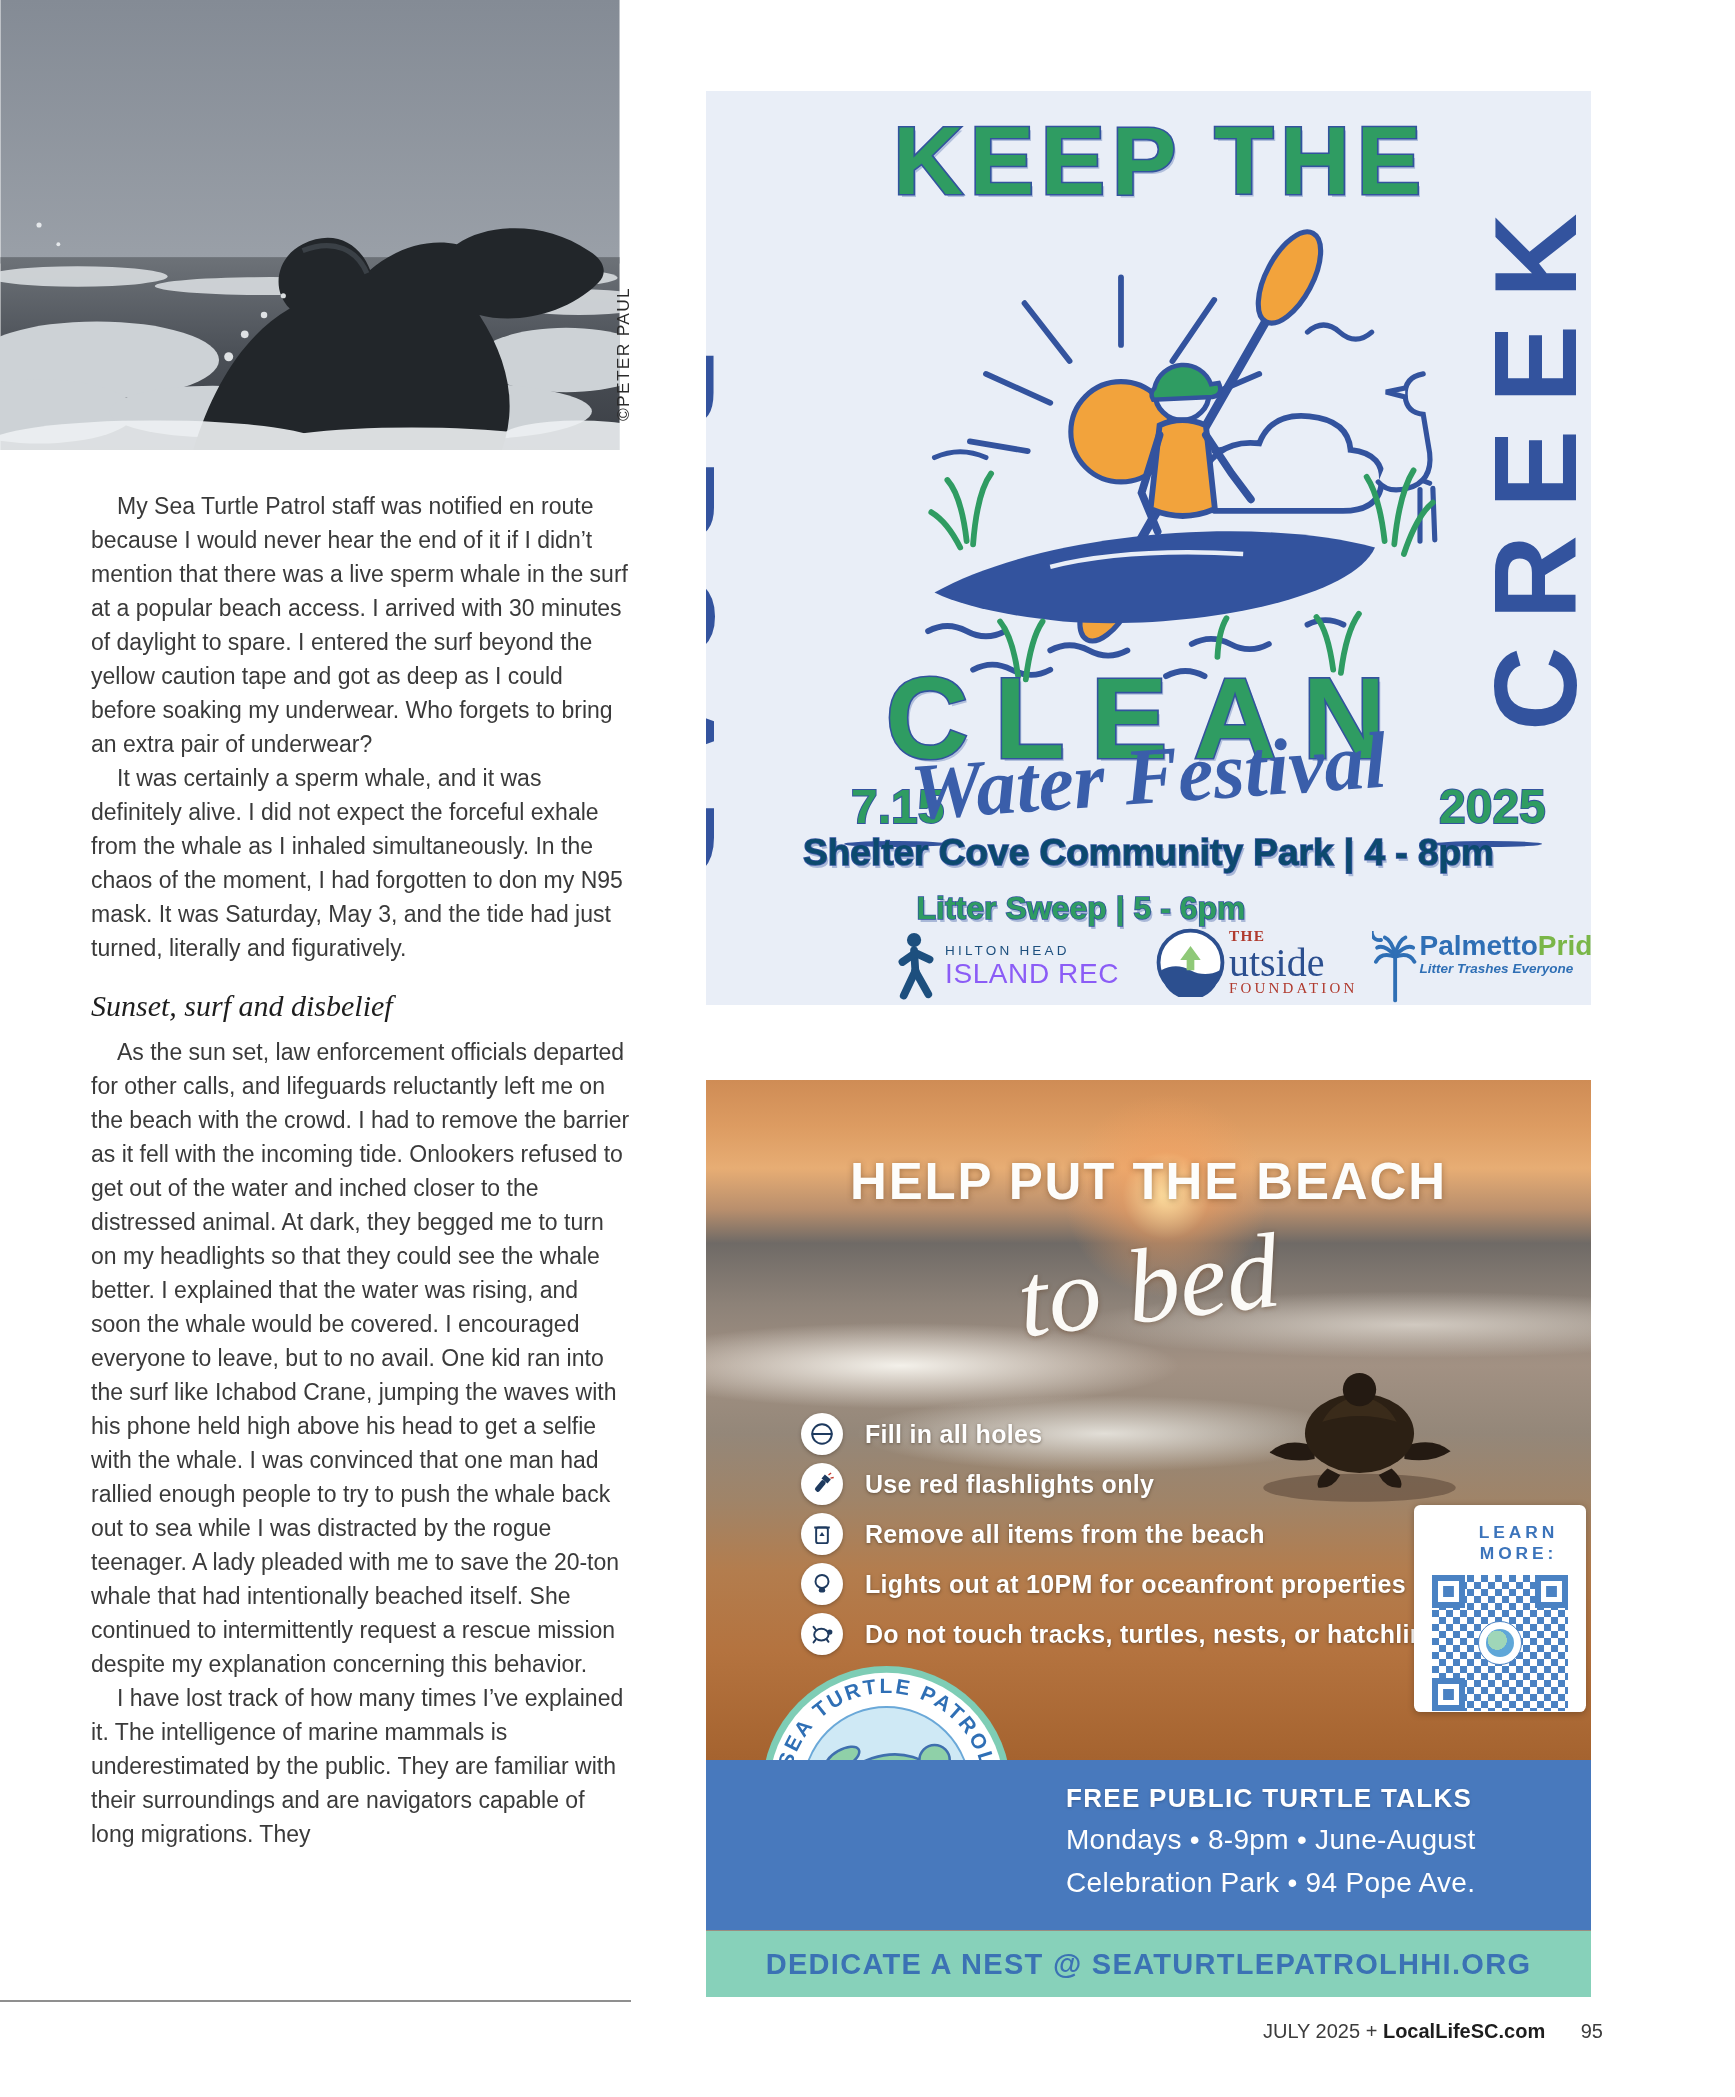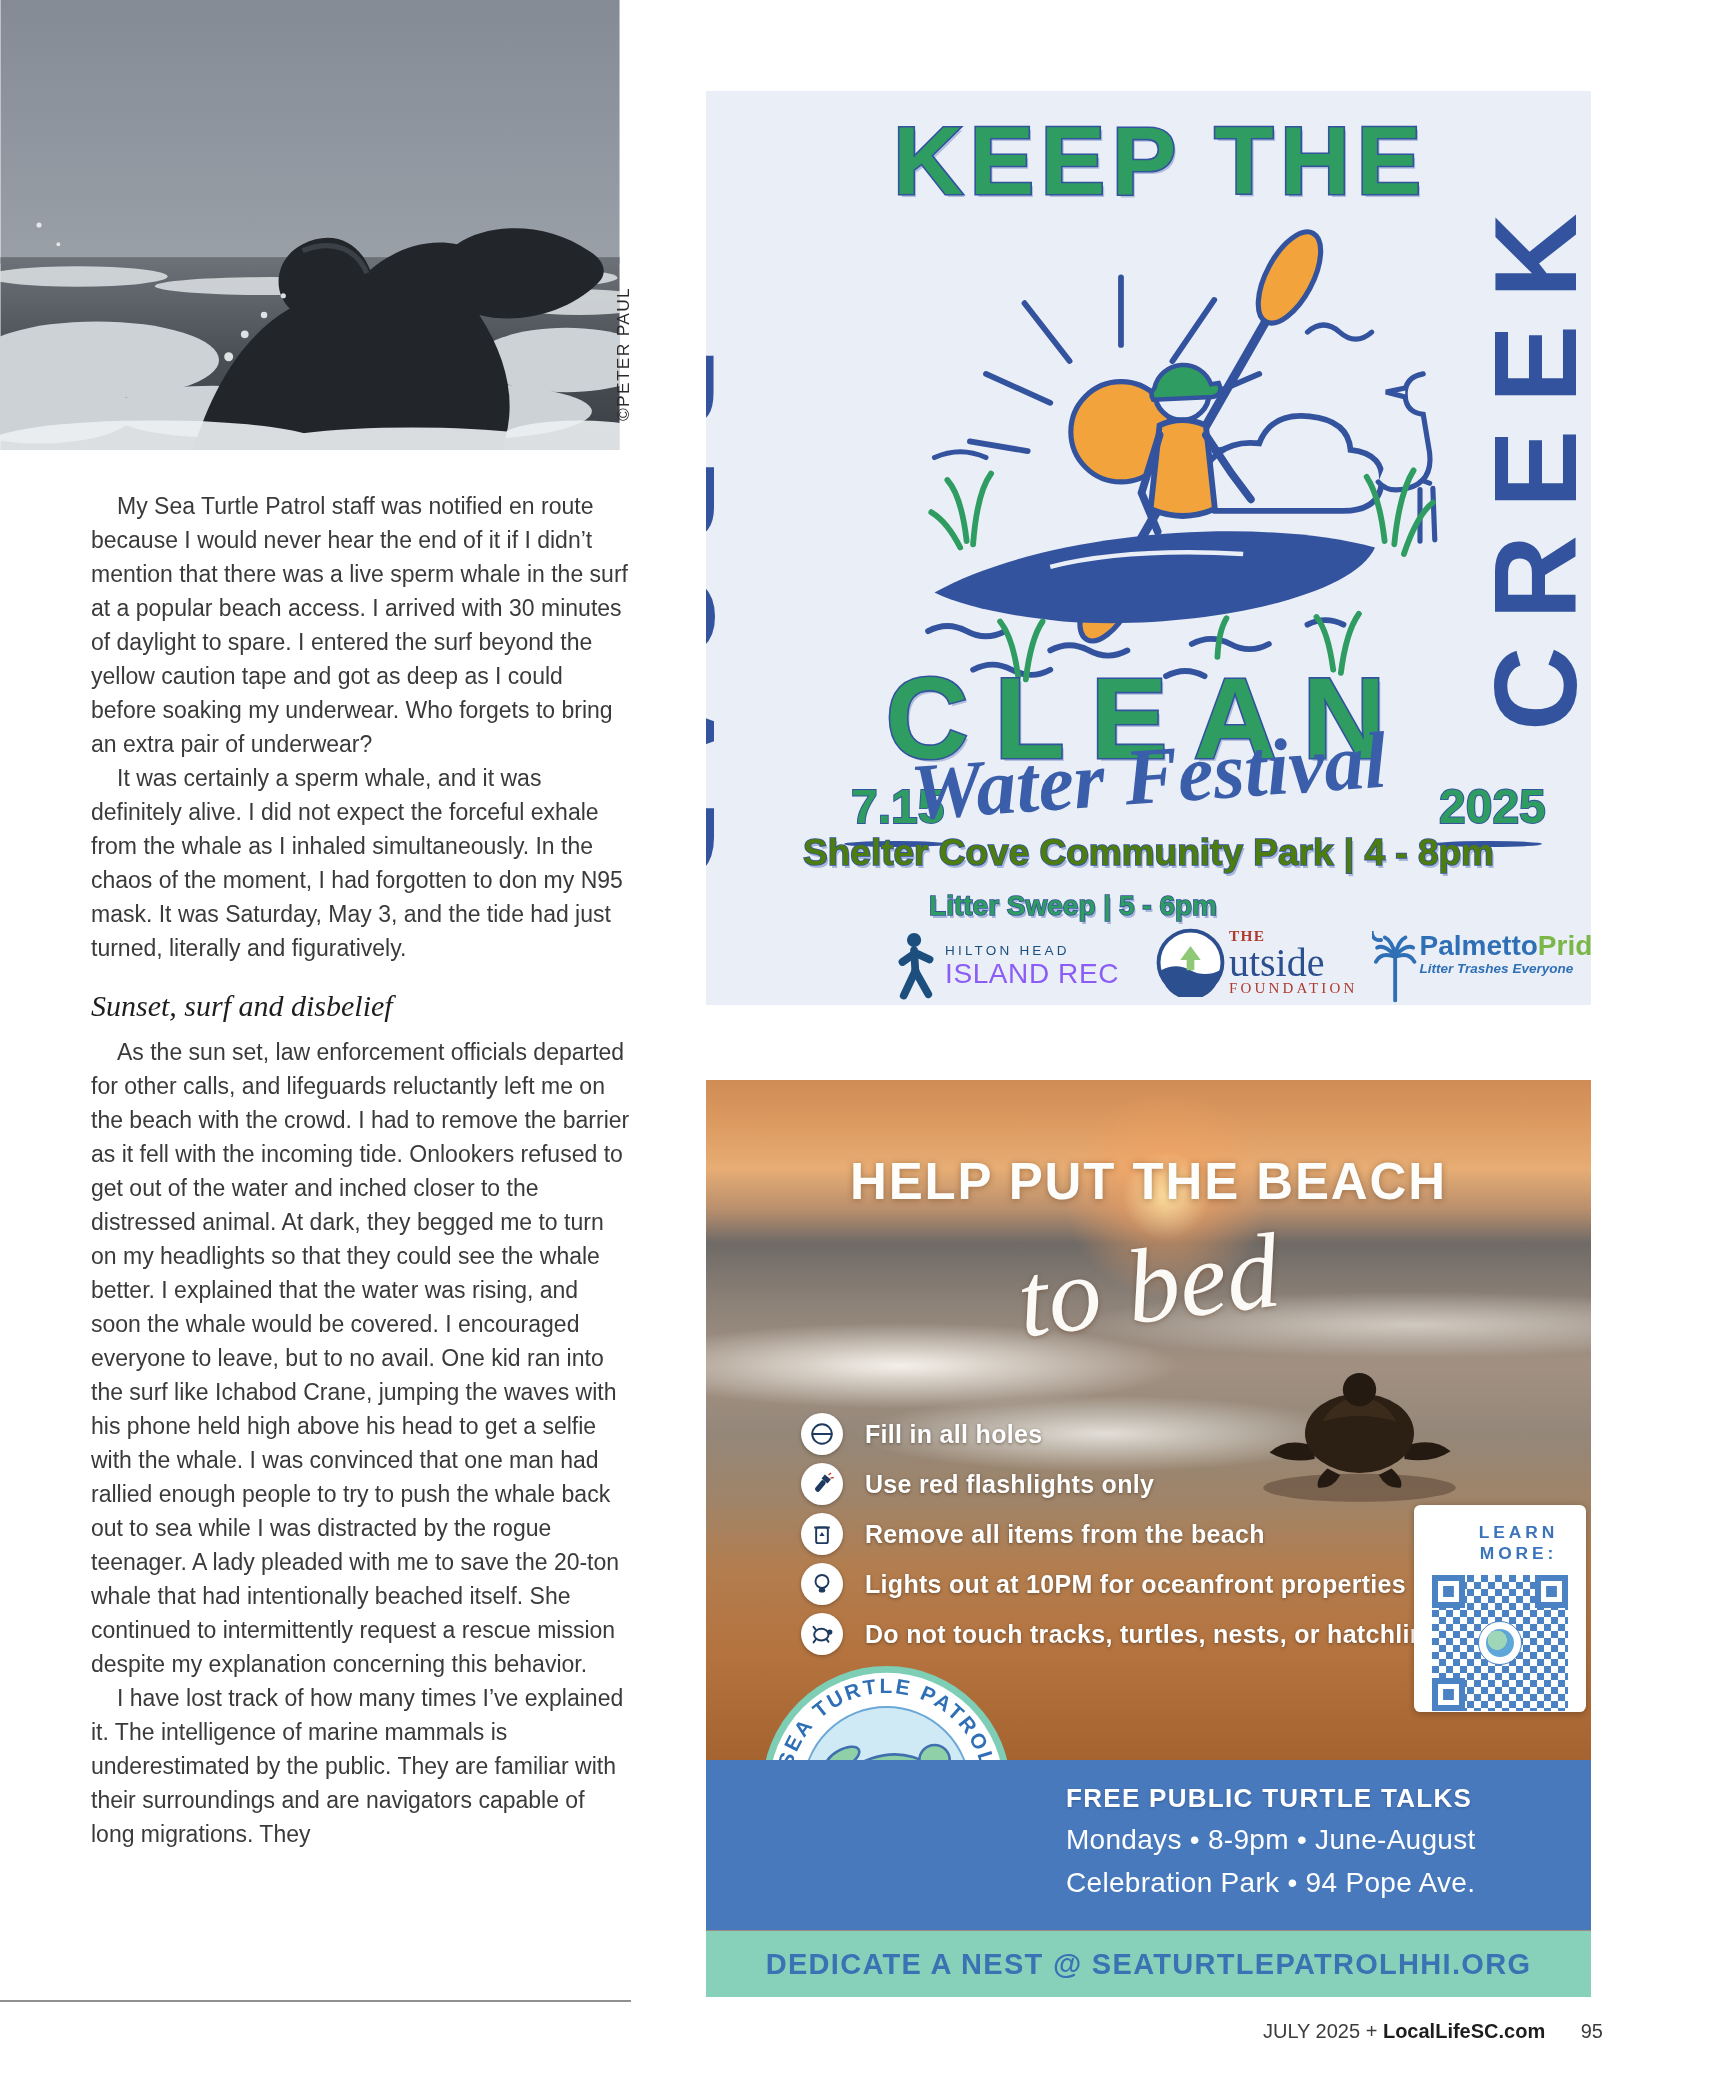--- a/index.html
+++ b/index.html
@@ -33,23 +33,23 @@
   #word-clean { left:0; top:561px; width:885px; text-align:center; font-size:115px; letter-spacing:26px; }
   #kayak-art { left:151px; top:90px; width:618px; height:508px; }
   #date-row { left:0; top:653px; width:885px; height:122px; }
   .datebit { position:absolute; font-size:48px; font-weight:800; color:#2f9c62;
     -webkit-text-stroke:1.9px #33539e; paint-order:stroke fill; }
   .swoosh { position:absolute; height:6.4px; background:#33539e; border-radius:50%; }
   #event-script { position:absolute; left:0; width:100%; text-align:center; top:-13px;
     font-family:"Liberation Serif", serif; font-style:italic; font-weight:700;
     font-size:80px; color:#3a5eaa; transform:rotate(-4deg); }
   #venue-line { left:0; top:741px; width:885px; text-align:center; font-size:37px; font-weight:800;
-    color:#4d7c0f; -webkit-text-stroke:1.6px #33539e; paint-order:stroke fill;
+    color:#0c4a6e; -webkit-text-stroke:1.6px #33539e; paint-order:stroke fill;
     text-shadow:1.9px 2.6px 0 rgba(51,83,158,.35); }
-  #sweep-line { left:0; top:799px; width:734px; text-align:center; font-size:28px; font-weight:800;
+  #sweep-line { left:8px; top:799px; width:734px; text-align:center; font-size:32px; font-weight:800;
     color:#2f9c62; -webkit-text-stroke:1.6px #33539e; paint-order:stroke fill;
     text-shadow:1.9px 2.6px 0 rgba(51,83,158,.35); }
   #logo-row { left:0; top:840px; width:885px; height:74px; }
   #logo-rec { position:absolute; left:190px; top:0; display:flex; align-items:center; gap:9px; }
   #logo-rec .txt .small { font-size:13.5px; letter-spacing:3.2px; color:#1d4f7e; }
   #logo-rec .txt .big { font-size:28px; font-weight:500; color:#8b5cf6; letter-spacing:0.6px; }
   #logo-outside { position:absolute; left:450px; top:-3.9px; display:flex; align-items:center; gap:3.9px; }
   #logo-outside .name { font-family:"Liberation Serif", serif; }
   #logo-outside .the { font-size:15.4px; color:#b03a2e; font-weight:700; letter-spacing:1.3px; }
   #logo-outside .utside { font-size:40px; color:#2c4f8f; line-height:35px; }

